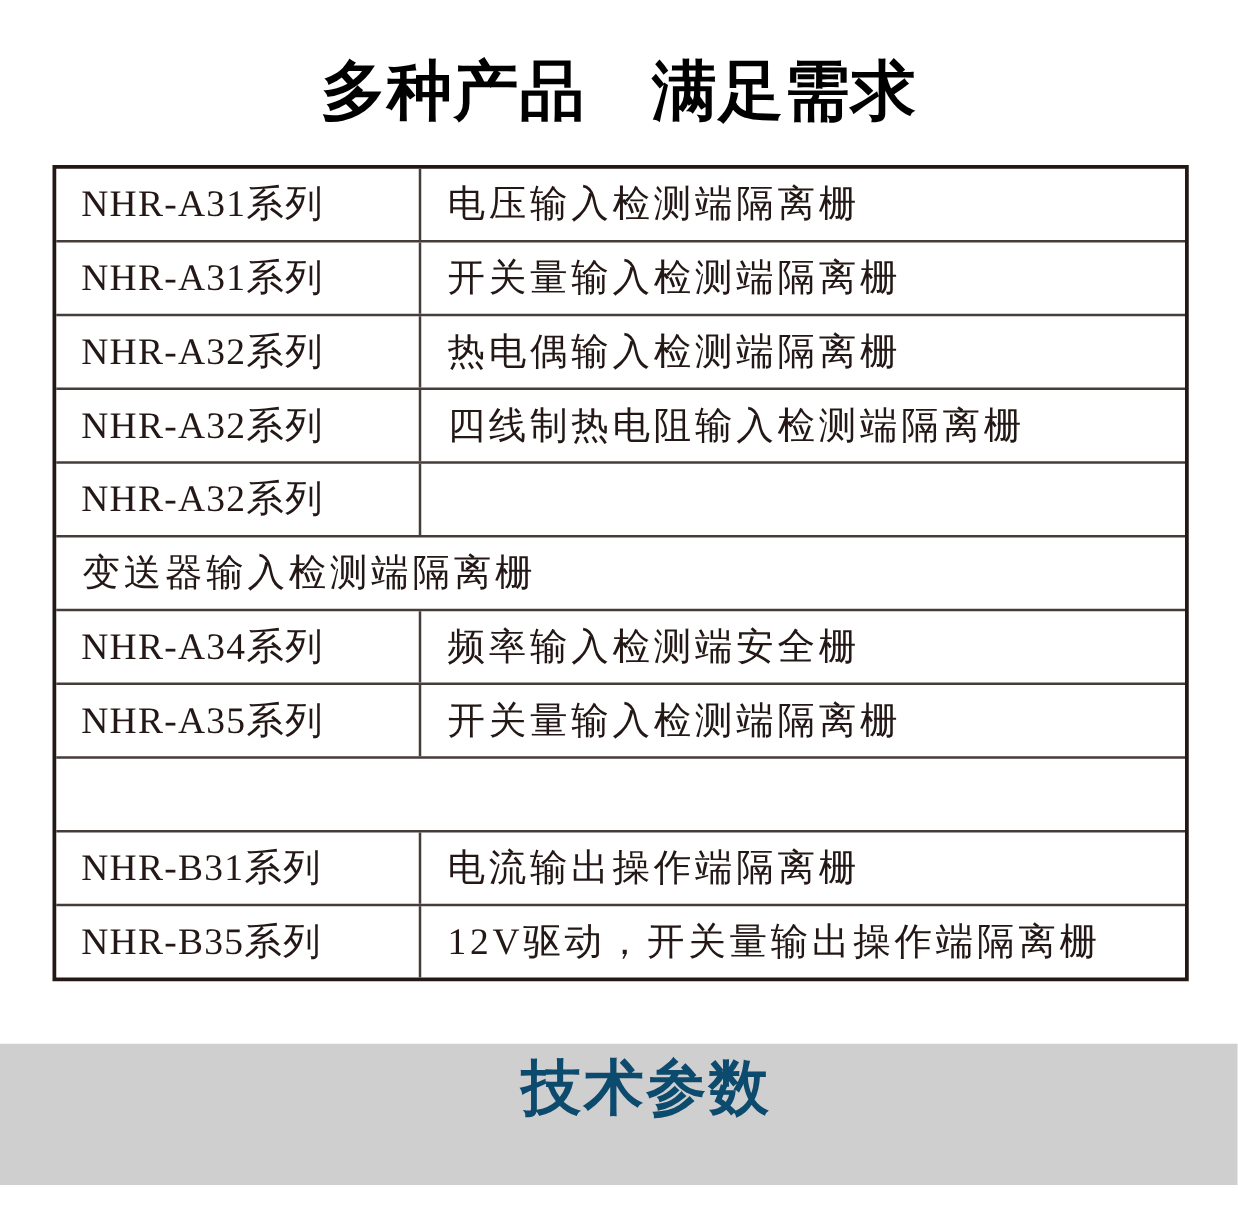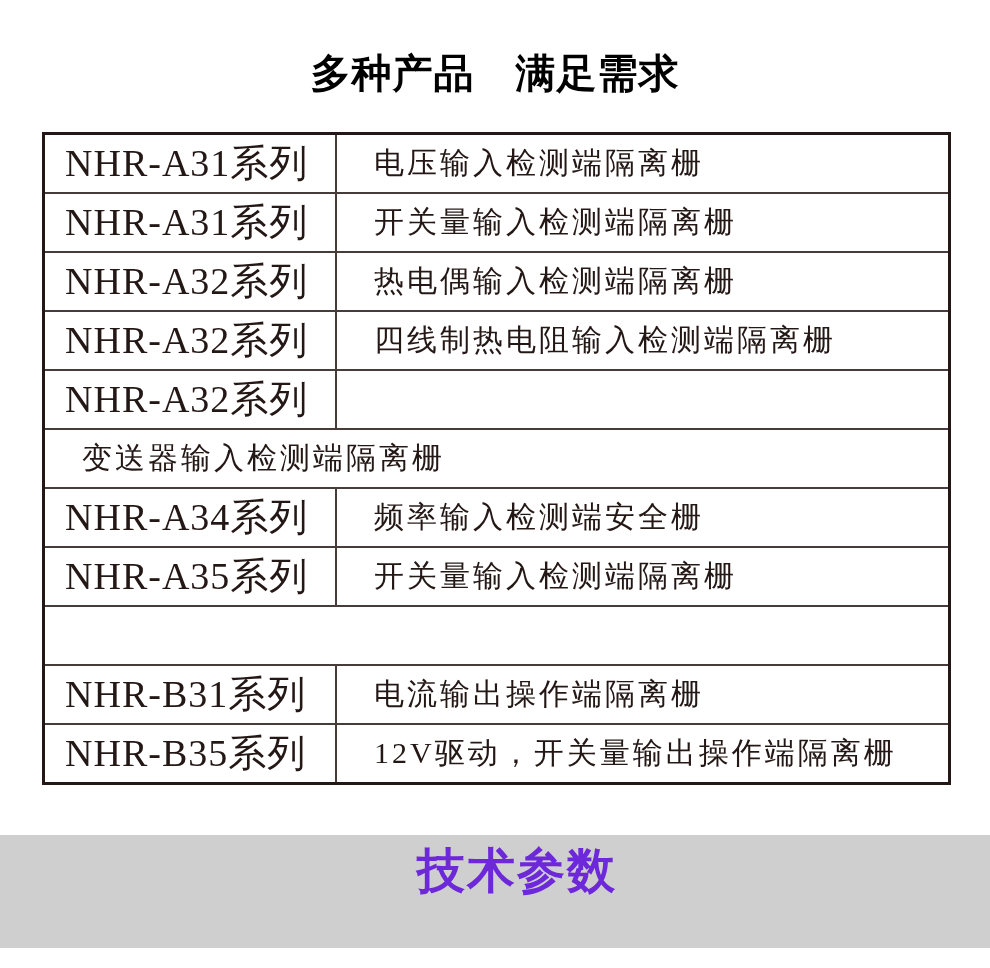--- a/index.html
+++ b/index.html
@@ -17,21 +17,21 @@
 
   
   .page-title {
     position: absolute;
     top: 50px;
     left: 0;
     width: 100%;
     text-align: center;
     font-family: "Liberation Sans", "DejaVu Sans", sans-serif;
     font-weight: bold;
-    font-size: 40px;
+    font-size: 52px;
     line-height: 46px;
     color: #000000;
     letter-spacing: 1px;
     white-space: pre;
   }
 
   
   .products-table {
     position: absolute;
     left: 42px;
@@ -50,30 +50,30 @@
     border-top: none;
   }
   .cell-series {
     box-sizing: border-box;
     width: 292px;
     flex: 0 0 292px;
     border-right: 2px solid #463d3a;
     display: flex;
     align-items: center;
     padding-left: 20px;
-    font-size: 38px;
+    font-size: 30px;
     color: #231815;
     letter-spacing: 1px;
     white-space: nowrap;
   }
   .cell-desc {
     flex: 1;
     display: flex;
     align-items: center;
-    padding-left: 37px;
+    padding-left: 21px;
     font-size: 30px;
     color: #231815;
     letter-spacing: 3px;
     white-space: nowrap;
     overflow: hidden;
   }
 
   
   .section-band {
     position: absolute;
@@ -83,21 +83,21 @@
     height: 113px;
     background: #d0cfcf;
     text-align: center;
   }
   .section-heading-cn {
     margin-top: 8px;
     font-family: "Liberation Sans", "DejaVu Sans", sans-serif;
     font-weight: bold;
     font-size: 48px;
     line-height: 56px;
-    color: #6d28d9;
+    color: #0c4a6e;
     letter-spacing: 2px;
     padding-left: 44px;
   }
   .section-heading-en {
     margin-top: -4px;
     font-family: "Liberation Sans", "DejaVu Sans", sans-serif;
     font-size: 22px;
     line-height: 24px;
     color: #2b2b2b;
     letter-spacing: 0.5px;

